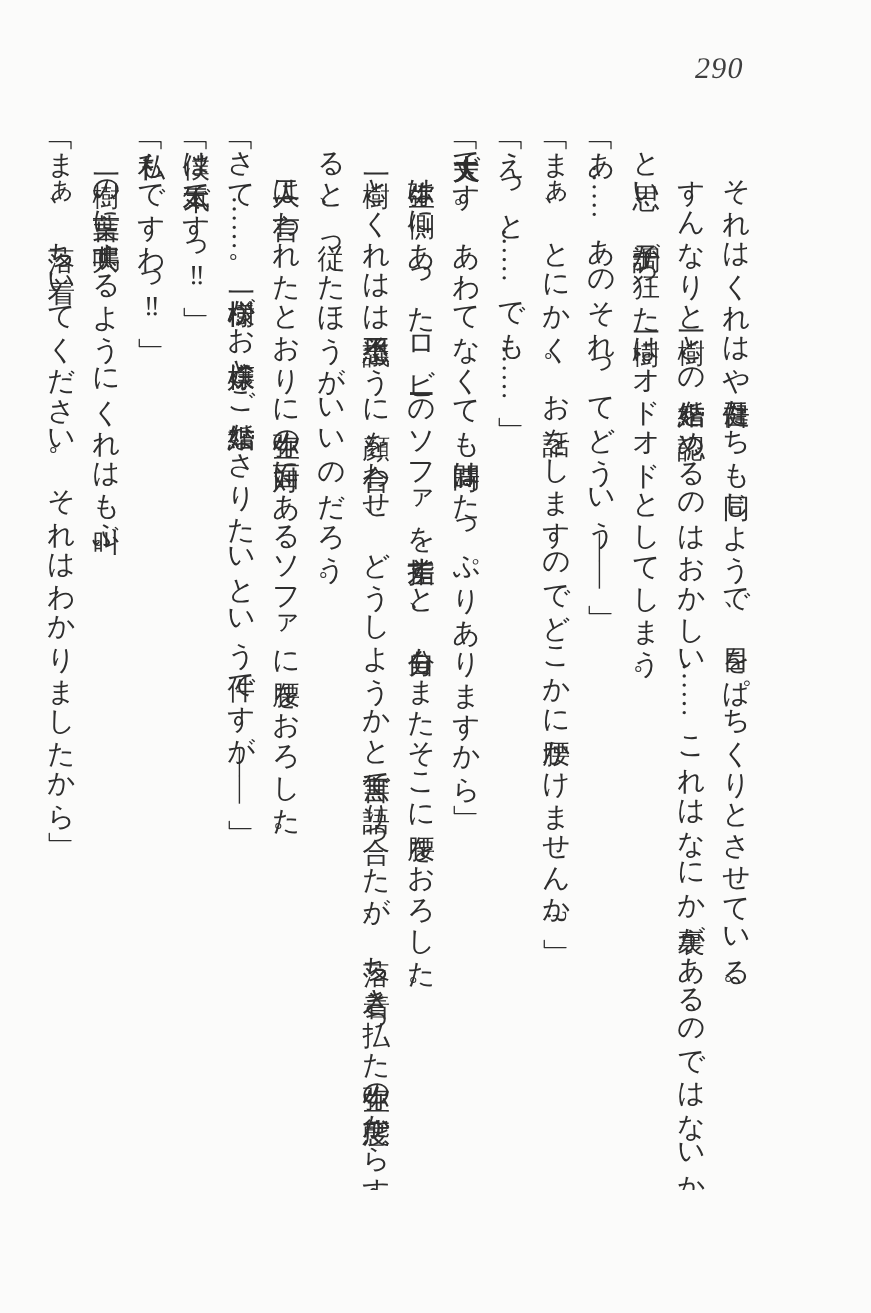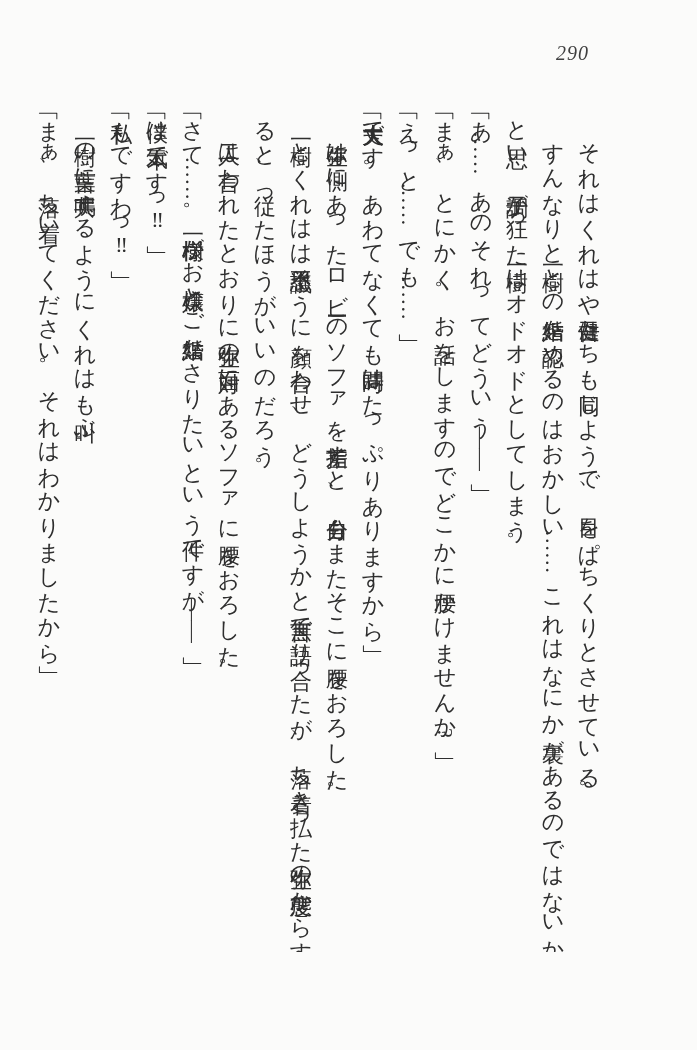--- a/index.html
+++ b/index.html
@@ -15,21 +15,21 @@
     width: 697px;
     height: 1050px;
     background: #fbfbfa;
     overflow: hidden;
   }
   .page-number {
     position: absolute;
     top: 42px;
     left: 556px;
     font-style: italic;
-    font-size: 20px;
+    font-size: 24px;
     letter-spacing: 1px;
     color: #3f3f3f;
   }
   .text-block {
     position: absolute;
     top: 106px;
     left: 31px;
     width: 576px;
     height: 846px;
     writing-mode: vertical-rl;

